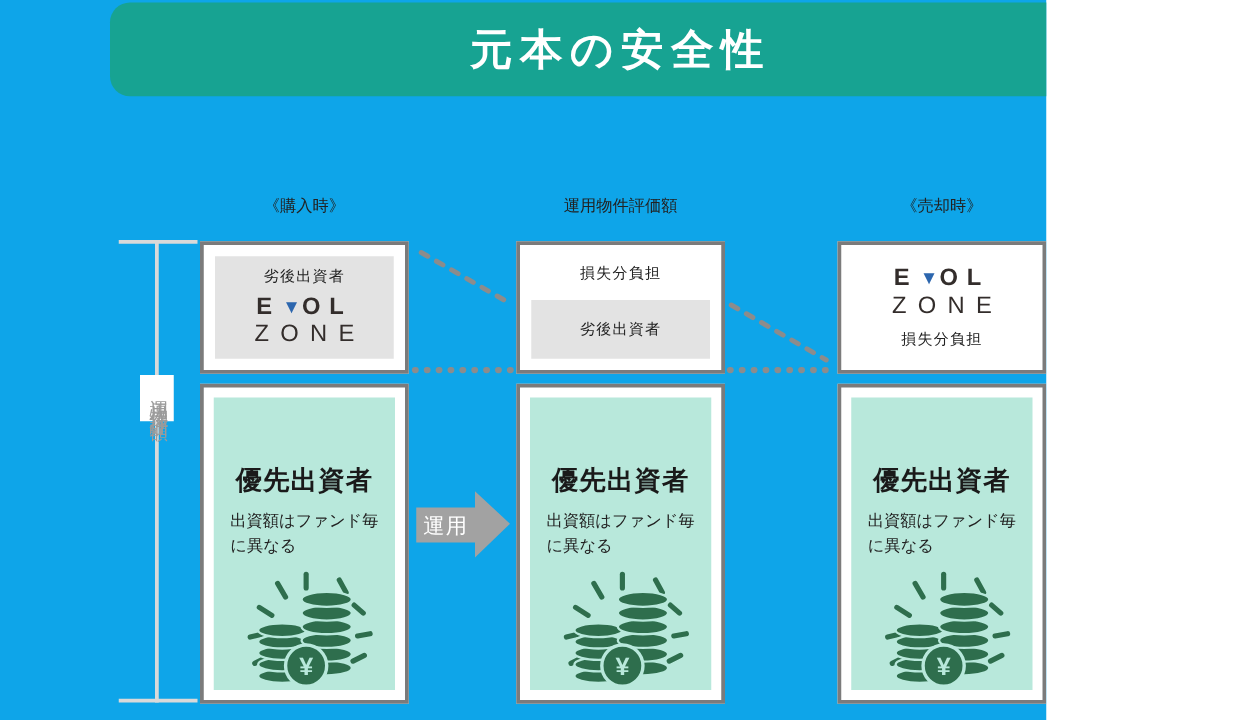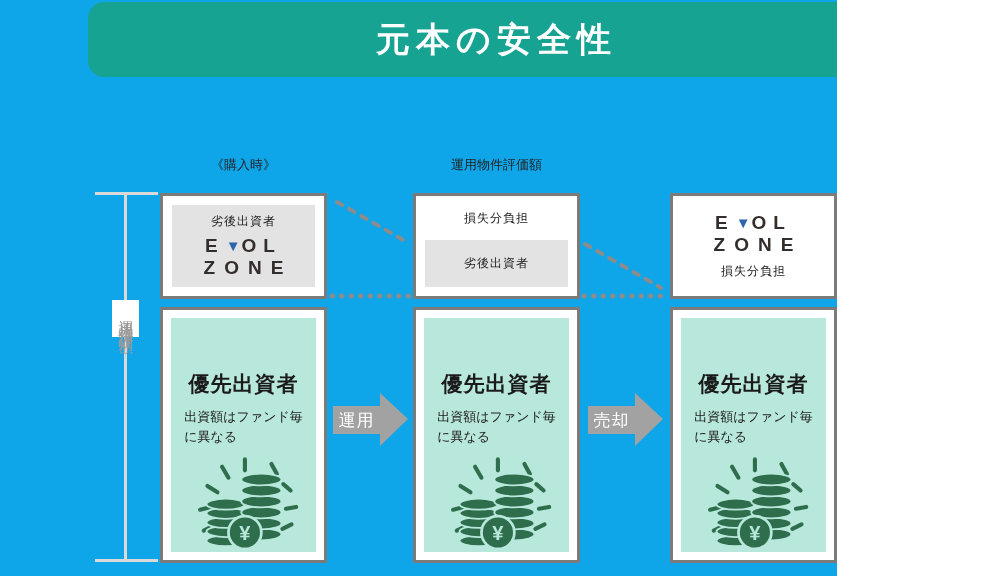--- a/index.html
+++ b/index.html
@@ -36,21 +36,21 @@
   .box-label{font-size:12px;color:#222;letter-spacing:1px;}
   .tb2 .loss-top{height:44px;display:flex;align-items:center;justify-content:center;}
   .tb2 .gray-bottom{margin:0 9px 9px 9px;height:47px;background:var(--gray_panel);
     display:flex;align-items:center;justify-content:center;}
   .tb3 .inner3{height:100%;display:flex;flex-direction:column;align-items:center;justify-content:center;gap:7px;}
 
   
   .logo{display:flex;flex-direction:column;align-items:center;line-height:1.15;margin-top:5px;}
   .logo .l1{font-size:19px;font-weight:bold;color:var(--logo_dark);letter-spacing:7px;display:flex;align-items:center;}
   .logo .tri{color:var(--logo_blue);font-size:15px;margin:0 1px;letter-spacing:0;}
-  .logo .l2{font-size:19px;font-weight:bold;color:var(--logo_dark);letter-spacing:9px;margin-right:-9px;}
+  .logo .l2{font-size:19px;font-weight:normal;color:var(--logo_dark);letter-spacing:9px;margin-right:-9px;}
 
   
   .low-box{position:absolute;top:307px;width:167px;height:256px;border:3px solid var(--box_border);
     background:#fff;box-sizing:border-box;}
   .lb1{left:160px;} .lb2{left:413px;} .lb3{left:670px;}
   .mint{position:absolute;left:8px;right:8px;top:8px;bottom:8px;background:var(--mint);
     display:flex;flex-direction:column;align-items:center;}
   .prio-title{margin-top:52px;font-size:21px;font-weight:bold;color:#1a1a1a;letter-spacing:1px;}
   .prio-sub{margin-top:9px;font-size:13px;color:#222;line-height:1.55;}
   .coins{width:116px;height:104px;margin-top:6px;}
@@ -68,20 +68,21 @@
 <body>
 
 <div class="canvas">
 
   <div class="banner">
     <span>元本の安全性</span>
   </div>
 
   <div class="col-header ch1">《購入時》</div>
   <div class="col-header ch2">運用物件評価額</div>
+  <div class="col-header ch3">《売却時》</div>
 
   <svg class="connectors">
     <line class="dashline" x1="337" y1="202" x2="405" y2="241" stroke-dasharray="6 8"></line>
     <line class="dashline" x1="585" y1="244" x2="661" y2="288" stroke-dasharray="6 8"></line>
     <line class="dotline" x1="332" y1="296" x2="410" y2="296" stroke-dasharray="0.5 9"></line>
     <line class="dotline" x1="584" y1="296" x2="666" y2="296" stroke-dasharray="0.5 9"></line>
   </svg>
 
   <div class="bline" style="left:95px;top:192px;width:63px;height:3px;"></div>
   <div class="bline" style="left:124px;top:192px;width:3px;height:370px;"></div>
@@ -190,18 +191,14 @@
       <svg class="coins" viewBox="0 0 120 108">
           <use href="#coinsicon"></use>
         </svg>
     </div>
   </div>
 
   <div class="arrow ar1">
     <div class="body">運用</div>
     <div class="head"></div>
   </div>
-  <div class="arrow ar2">
-    <div class="body">売却</div>
-    <div class="head"></div>
-  </div>
 
 </div>
 
 </body></html>

